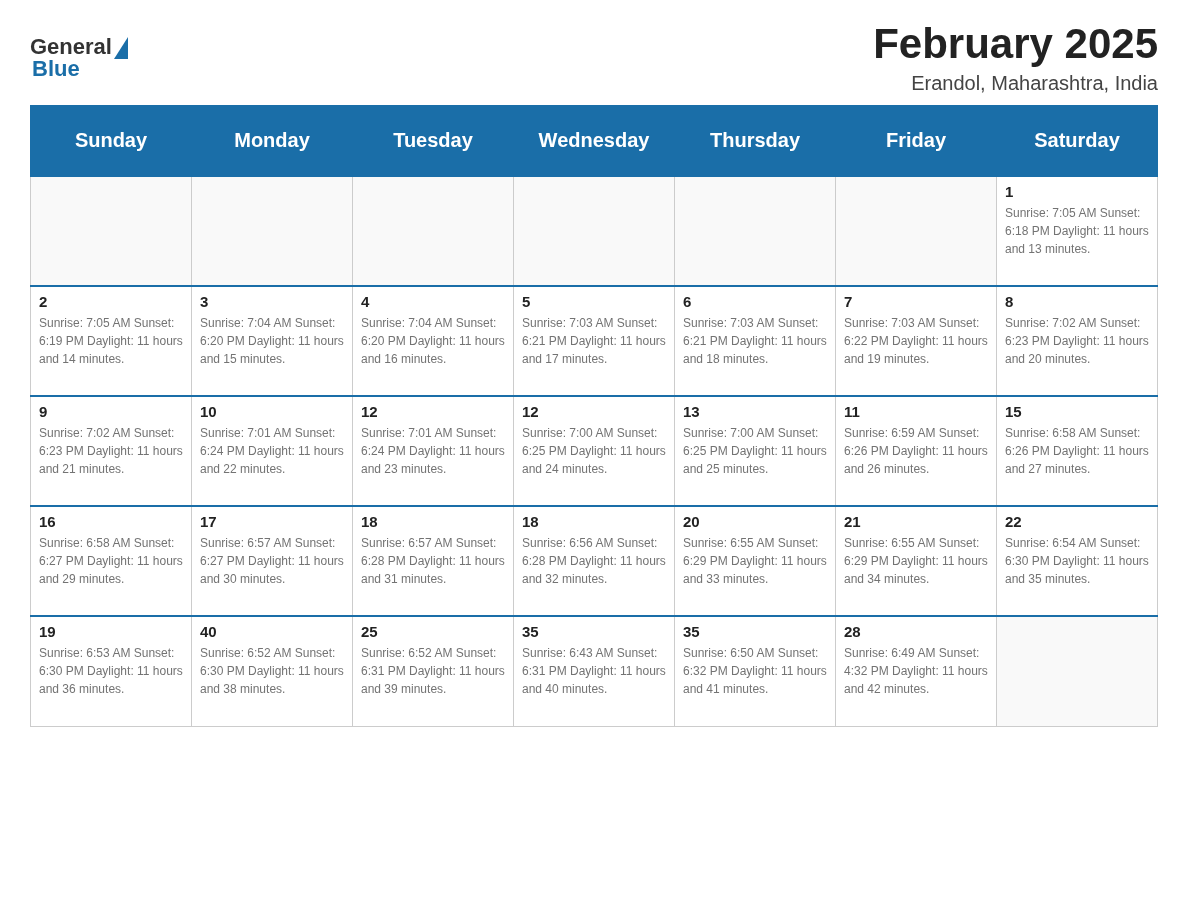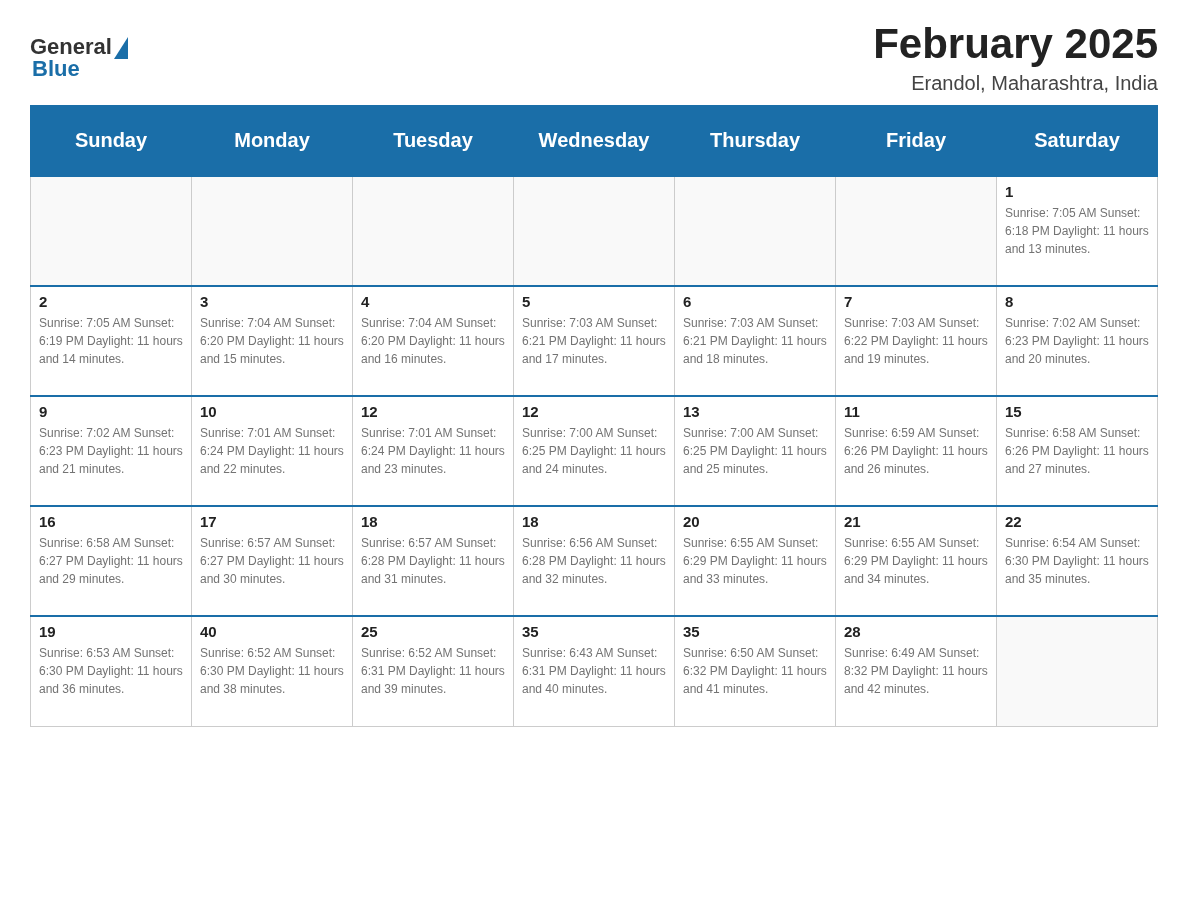--- a/index.html
+++ b/index.html
@@ -302,19 +302,19 @@
         </td>
         <td>
           <span class="day-number">35</span>
           <div class="day-info">Sunrise: 6:50 AM
 Sunset: 6:32 PM
 Daylight: 11 hours and 41 minutes.</div>
         </td>
         <td>
           <span class="day-number">28</span>
           <div class="day-info">Sunrise: 6:49 AM
-Sunset: 8:32 PM
+Sunset: 4:32 PM
 Daylight: 11 hours and 42 minutes.</div>
         </td>
         <td class="empty-cell"></td>
       </tr>
     </tbody>
 </table>
 
 </body></html>

